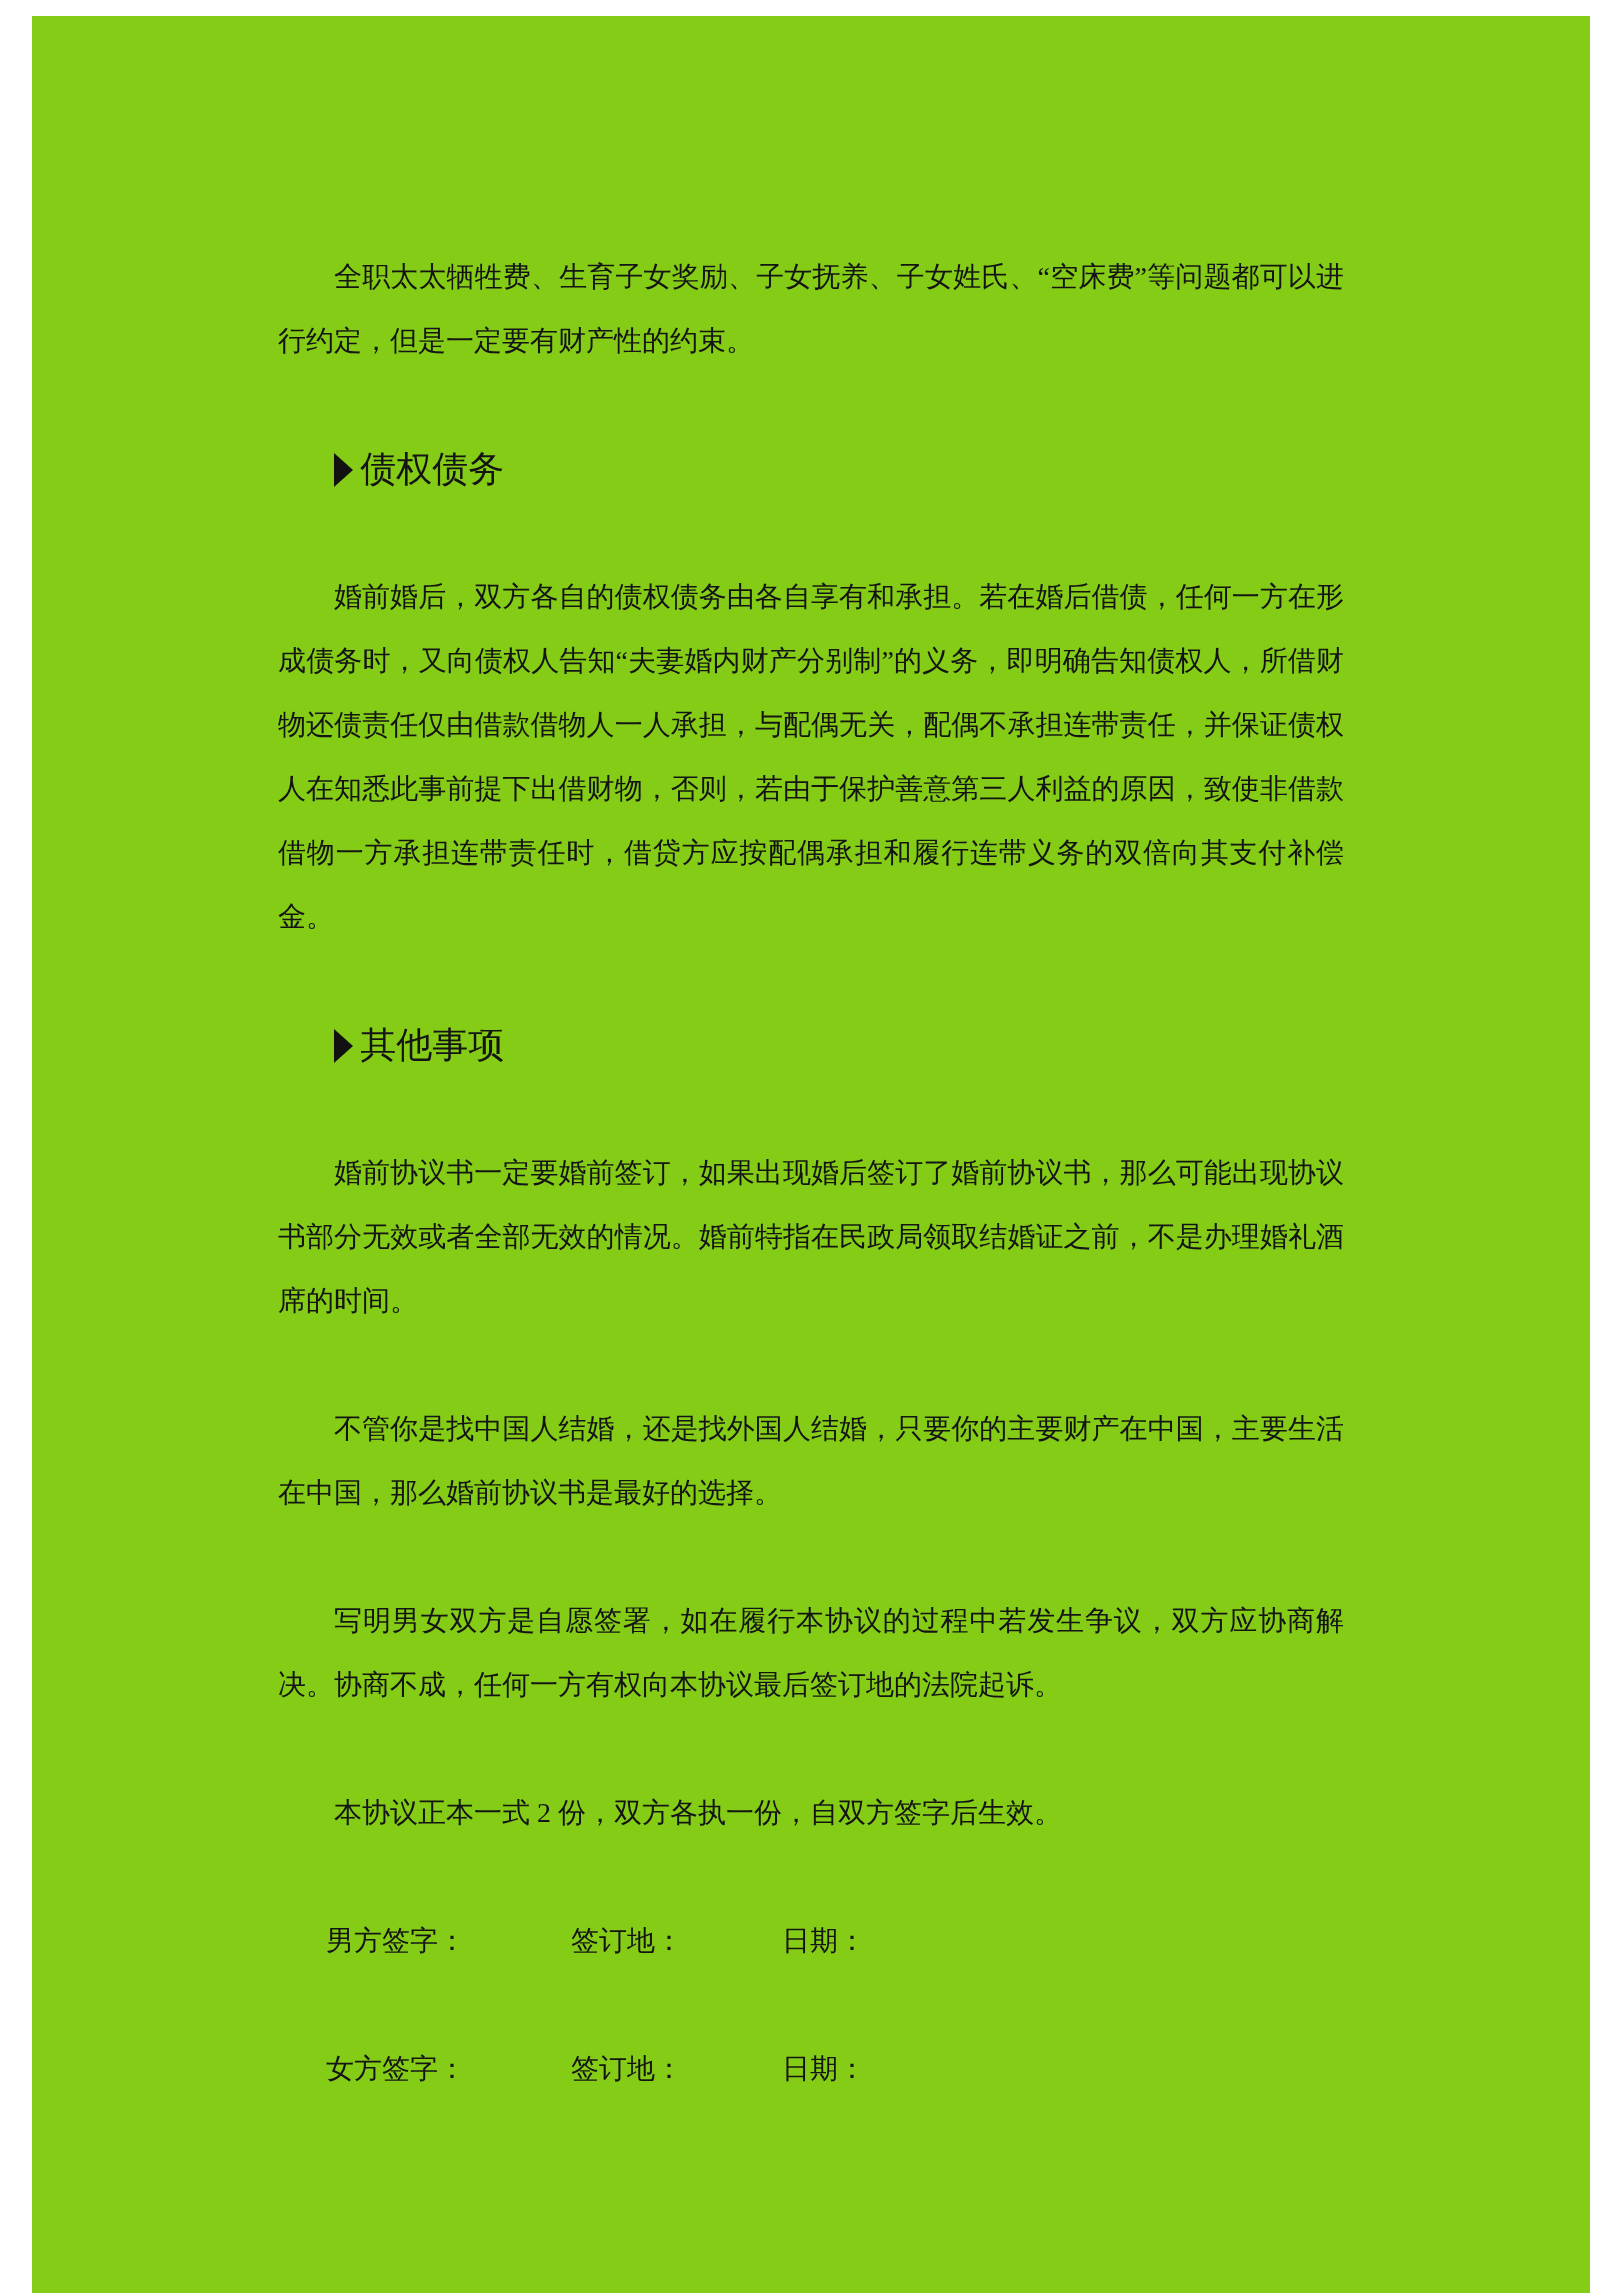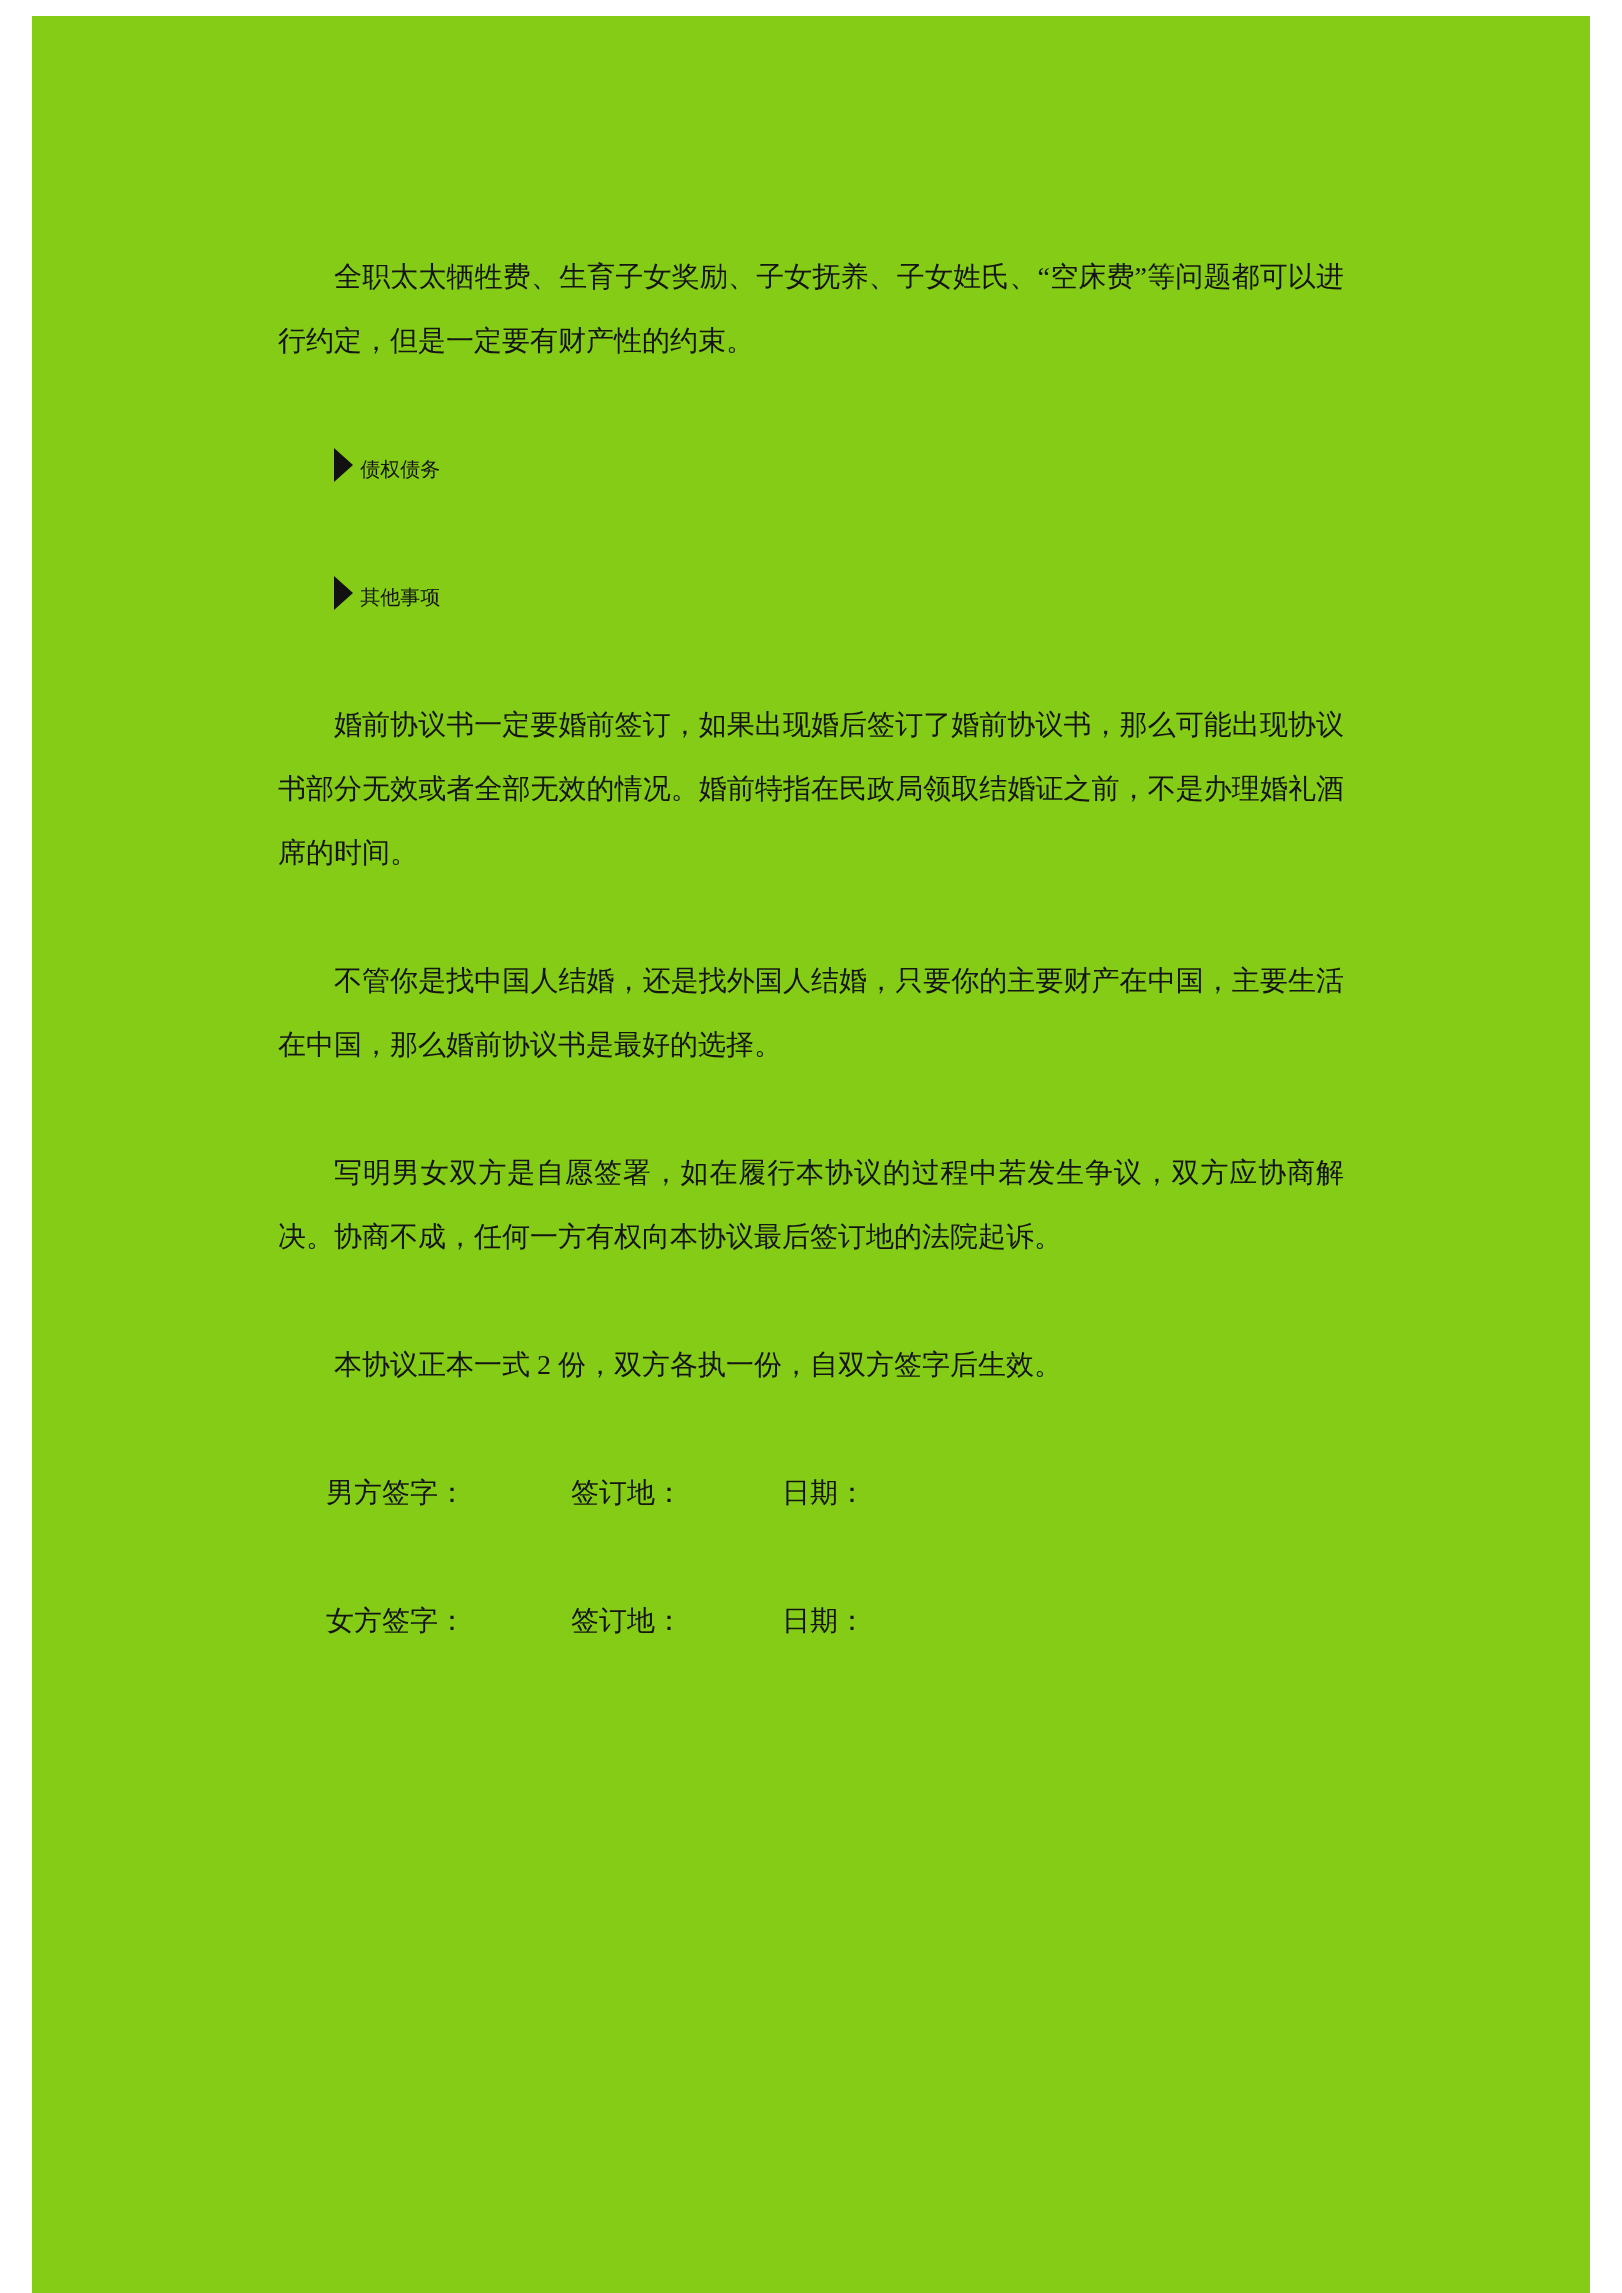--- a/index.html
+++ b/index.html
@@ -25,21 +25,21 @@
     margin: 0 0 64px 0;
     font-size: 28px;
     line-height: 64px;
     text-align: justify;
     text-indent: 56px; 
     letter-spacing: 0;
   }
 
   .heading {
     margin: 0 0 64px 0;
-    font-size: 20px;
+    font-size: 36px;
     line-height: 64px;
     font-weight: normal;
     text-indent: 56px;
     white-space: nowrap;
   }
 
   .tri {
     display: inline-block;
     width: 0; height: 0;
     border-left: 19px solid #111111;
@@ -68,20 +68,21 @@
 <div class="page">
   <div class="content">
 
     <p class="para">全职太太牺牲费、生育子女奖励、子女抚养、子女姓氏、“空床费”等问题都可以进行约定，但是一定要有财产性的约束。</p>
 
     <h3 class="heading">
       <span class="tri"></span><span>债权债务</span>
     </h3>
 
 
+    <p class="para">婚前婚后，双方各自的债权债务由各自享有和承担。若在婚后借债，任何一方在形成债务时，又向债权人告知“夫妻婚内财产分别制”的义务，即明确告知债权人，所借财物还债责任仅由借款借物人一人承担，与配偶无关，配偶不承担连带责任，并保证债权人在知悉此事前提下出借财物，否则，若由于保护善意第三人利益的原因，致使非借款借物一方承担连带责任时，借贷方应按配偶承担和履行连带义务的双倍向其支付补偿金。</p>
 
     <h3 class="heading">
       <span class="tri"></span><span>其他事项</span>
     </h3>
 
     <p class="para">婚前协议书一定要婚前签订，如果出现婚后签订了婚前协议书，那么可能出现协议书部分无效或者全部无效的情况。婚前特指在民政局领取结婚证之前，不是办理婚礼酒席的时间。</p>
 
     <p class="para">不管你是找中国人结婚，还是找外国人结婚，只要你的主要财产在中国，主要生活在中国，那么婚前协议书是最好的选择。</p>
 
     <p class="para">写明男女双方是自愿签署，如在履行本协议的过程中若发生争议，双方应协商解决。协商不成，任何一方有权向本协议最后签订地的法院起诉。</p>

